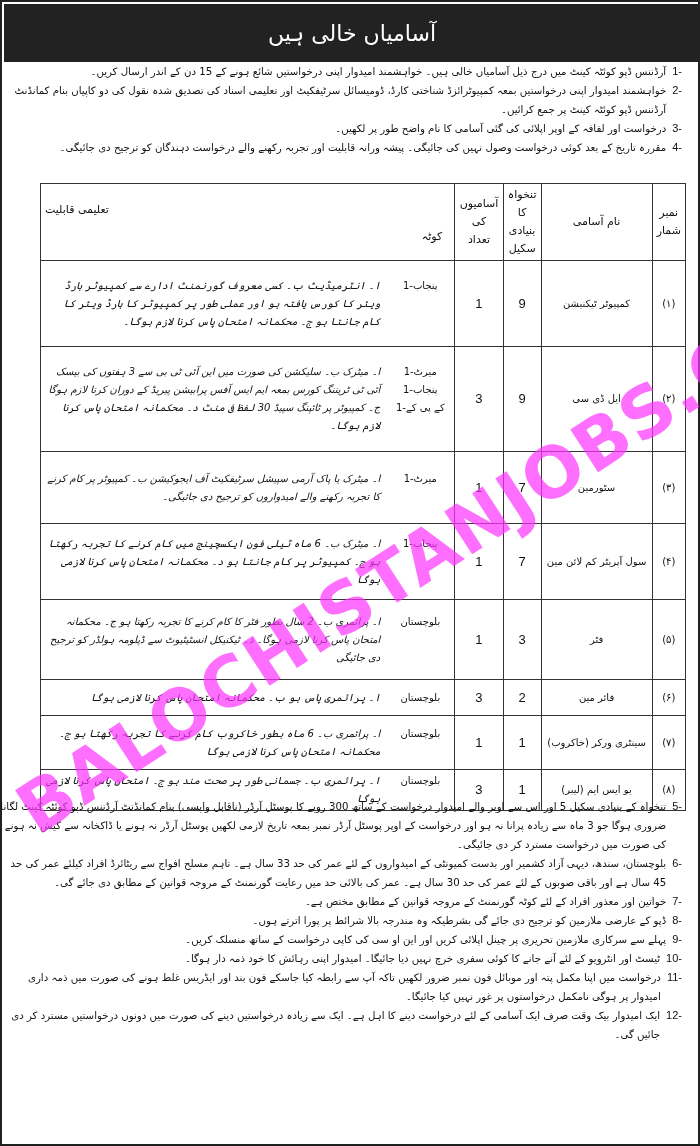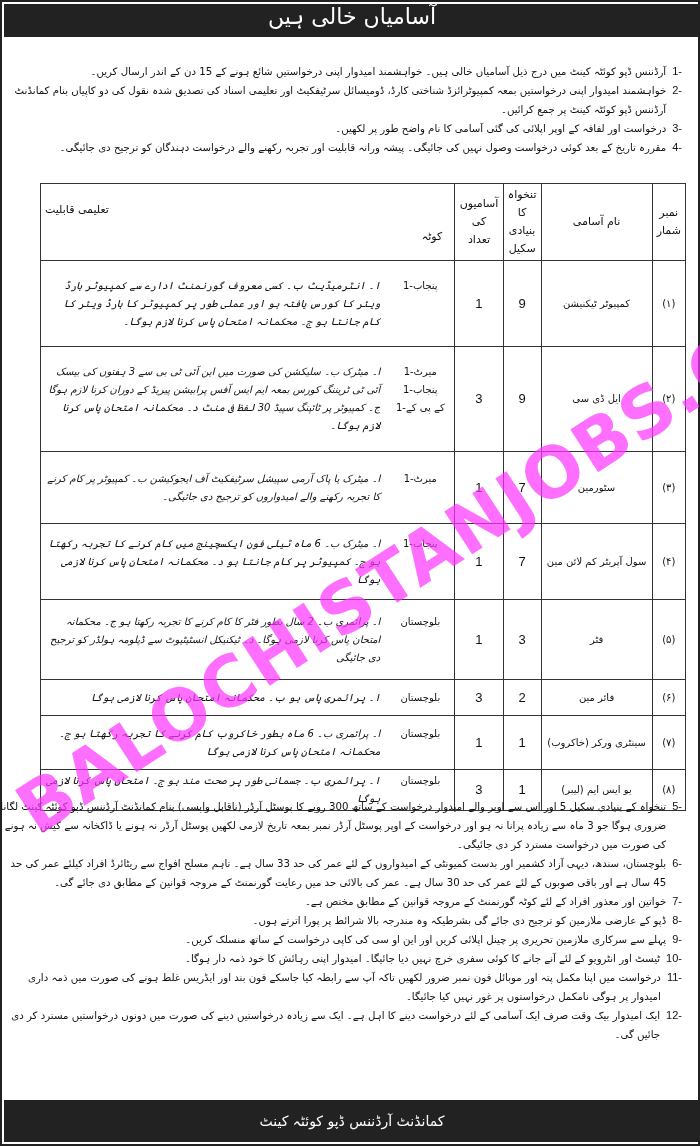--- a/index.html
+++ b/index.html
@@ -3,23 +3,23 @@
 <meta charset="utf-8">
 <style>
   * { box-sizing: border-box; margin: 0; padding: 0; }
   html, body { width: 700px; height: 1146px; background: #ffffff; overflow: hidden; }
   body { font-family: "DejaVu Sans", sans-serif; color: #111; position: relative; }
   .frame {
     position: absolute; left: 0; top: 0; width: 700px; height: 1146px;
     border: 2px solid #222; background: #fff;
   }
   .header-bar {
-    position: absolute; left: 2px; top: 2px; width: 696px; height: 33px;
+    position: absolute; left: 2px; top: 2px; width: 696px; height: 58px;
     background: #222222; color: #fff;
-    display: flex; align-items: flex-start; justify-content: center;
+    display: flex; align-items: center; justify-content: center;
     font-size: 22px; direction: rtl;
   }
   .footer-bar {
     position: absolute; left: 2px; bottom: 2px; width: 696px; height: 42px;
     background: #222222; color: #fff;
     display: flex; align-items: center; justify-content: center;
     font-size: 14px; direction: rtl;
   }
   .notes {
     position: absolute; right: 16px; direction: rtl; text-align: right;
@@ -250,18 +250,15 @@
     <div class="note">
         <span class="num">-11</span>
         <span class="txt">درخواست میں اپنا مکمل پتہ اور موبائل فون نمبر ضرور لکھیں تاکہ آپ سے رابطہ کیا جاسکے فون بند اور ایڈریس غلط ہونے کی صورت میں ذمہ داری امیدوار پر ہوگی نامکمل درخواستوں پر غور نہیں کیا جائیگا۔</span>
       </div>
     <div class="note">
         <span class="num">-12</span>
         <span class="txt">ایک امیدوار بیک وقت صرف ایک آسامی کے لئے درخواست دینے کا اہل ہے۔ ایک سے زیادہ درخواستیں دینے کی صورت میں دونوں درخواستیں مسترد کر دی جائیں گی۔</span>
       </div>
   </div>
 
-  <div class="footer-bar">
-    <span>کمانڈنٹ آرڈننس ڈپو کوئٹہ کینٹ</span>
-  </div>
 
   <div class="watermark">BALOCHISTANJOBS.COM</div>
 </div>
 
 </body></html>

